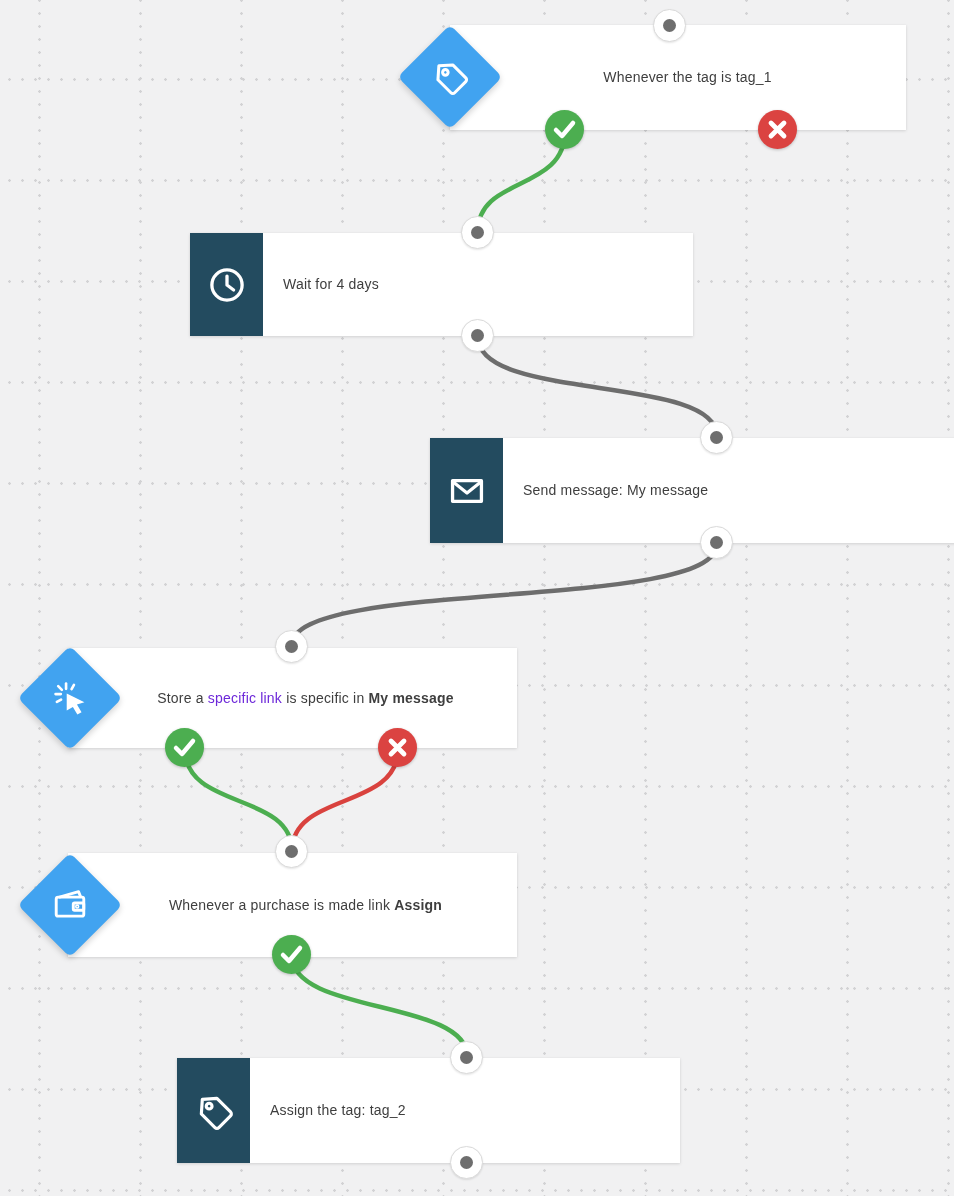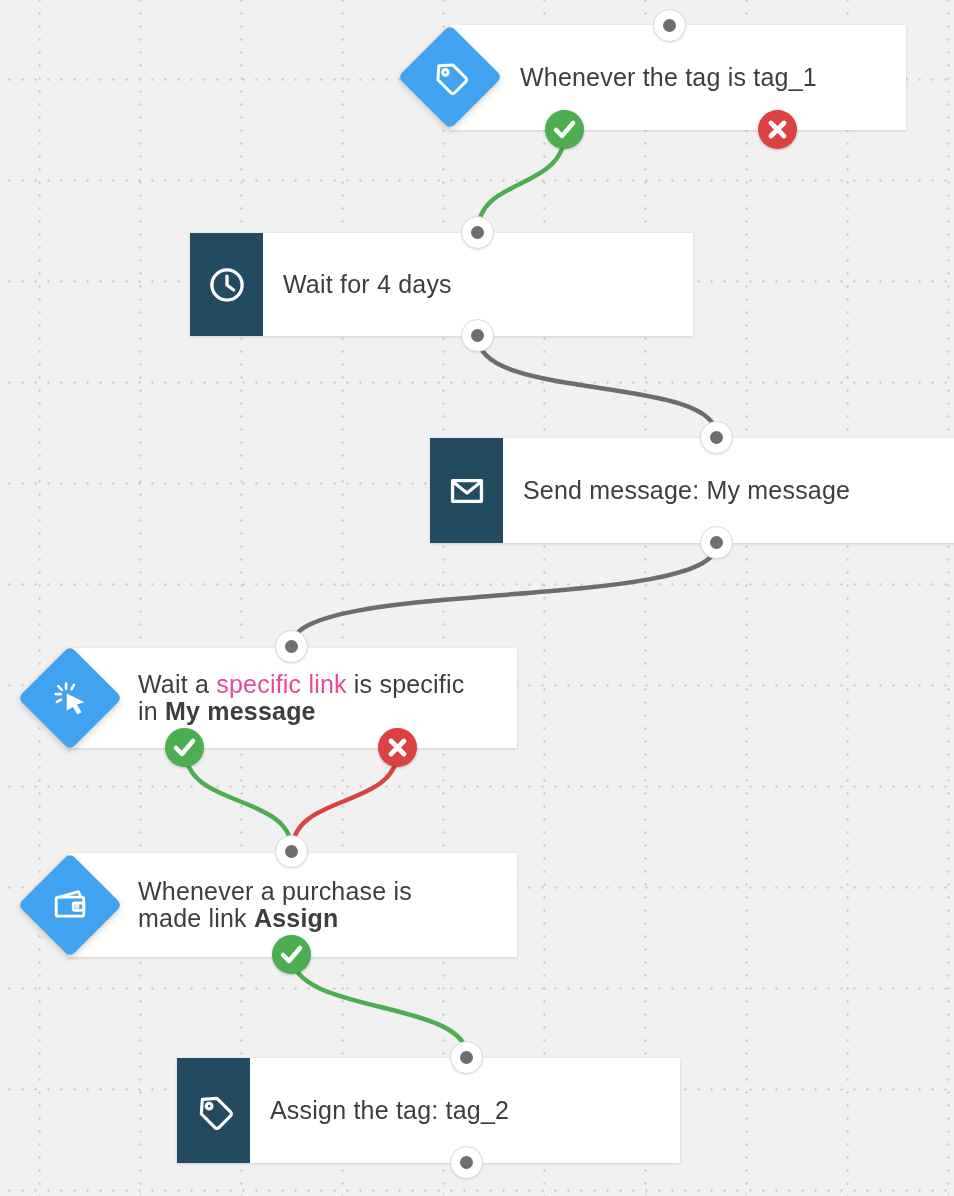--- a/index.html
+++ b/index.html
@@ -16,25 +16,25 @@
   .card {
     position:absolute; background:#ffffff;
     box-shadow:0 1px 3px rgba(0,0,0,.13), 0 0 1px rgba(0,0,0,.06);
     display:flex; align-items:center;
   }
   .sq-icon {
     position:absolute; left:0; top:0; bottom:0; width:73px;
     background:#234b5f; display:flex; align-items:center; justify-content:center;
   }
   .label {
-    font-size:25px; line-height:27px; color:#3e3e3e; letter-spacing:.2px;
+    font-size:14px; line-height:27px; color:#3e3e3e; letter-spacing:.2px;text-align:center;
   }
   .card.square .label { margin-left:93px; }
   .card.diamond .label { margin-left:70px; width:335px; }
-  .label .link { color:#ec4899; }
+  .label .link { color:#6d28d9; }
   .label .bold { font-weight:bold; }
   .diamond-icon {
     position:absolute; width:74px; height:74px; background:#41a3f0;
     transform:rotate(45deg); border-radius:6px;
     box-shadow:2px 2px 6px rgba(0,0,0,.18);
     display:flex; align-items:center; justify-content:center;
     z-index:4;
   }
   .diamond-icon svg { transform:rotate(-45deg); }
   svg.edges { position:absolute; left:0; top:0; z-index:3; pointer-events:none; }
@@ -104,21 +104,21 @@
         <g class="icon-stroke" stroke-width="2.4">
           <rect x="5.5" y="8.5" width="21" height="15"></rect>
           <path d="M6 9.5 L16 17.5 L26 9.5"></path>
         </g>
       </svg>
     </div>
     <div class="label"><span>Send message: My message</span></div>
   </div>
 
   <div class="card diamond" style="left:68px;top:648px;width:449px;height:100px">
-    <div class="label"><span>Wait a </span><span class="link">specific link</span><span> is specific in </span><span class="bold">My message</span></div>
+    <div class="label"><span>Store a </span><span class="link">specific link</span><span> is specific in </span><span class="bold">My message</span></div>
   </div>
   <div class="diamond-icon" style="left:33px;top:661px">
     <svg width="42" height="42" viewBox="0 0 32 32">
       <g class="icon-stroke" stroke-width="2">
         <path d="M13 5 V9"></path>
         <path d="M5 13 H9"></path>
         <path d="M7 7 L9.8 9.8"></path>
         <path d="M19 6 L17.2 9.2"></path>
         <path d="M6 19 L9.2 17.2"></path>
       </g>

